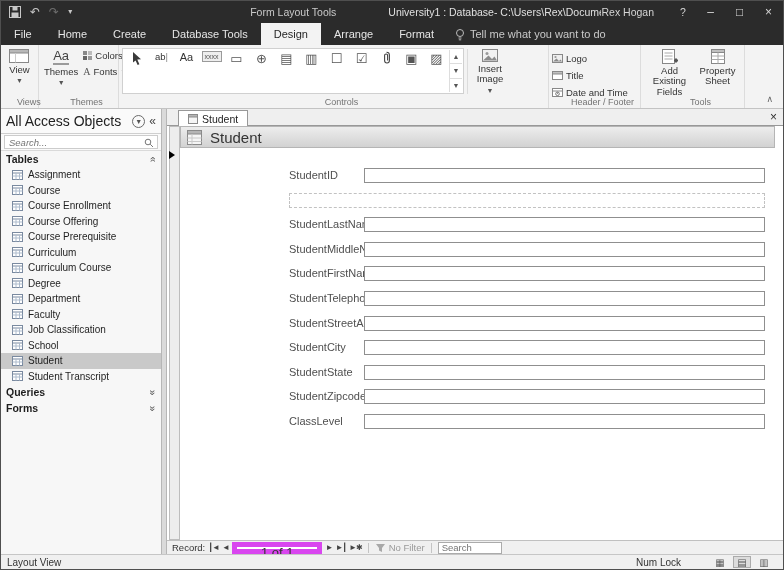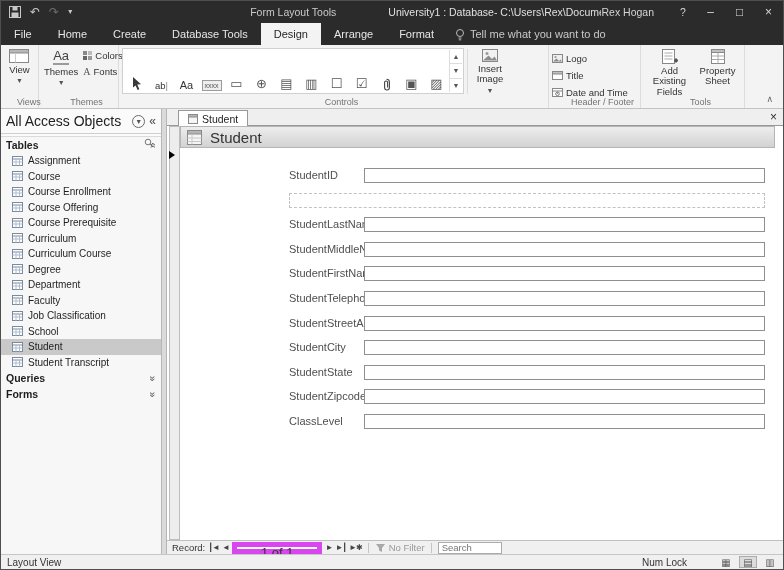--- a/index.html
+++ b/index.html
@@ -41,21 +41,21 @@
   .bigbtn { display:flex; flex-direction:column; align-items:center; text-align:center; font-size:9.5px; color:#333; line-height:1.1; gap:2px; padding:1px 2px; }
   .caret { font-size:7px; color:#555; line-height:1; }
 
   .smallcol { display:flex; flex-direction:column; gap:2px; margin-left:3px; }
   .smallbtn { display:flex; align-items:center; gap:3px; font-size:9.5px; color:#333; height:14px; white-space:nowrap; }
 
   .themes-aa { font-size:13px; color:#444; line-height:1; }
   .themes-aa .bar { display:block; height:2px; background:#9a9a9a; margin-top:1px; }
 
   .gallery { display:flex; align-items:center; background:#fff; border:1px solid #d0d0d0; height:46px; padding:1px; }
-  .ctrl { width:25px; height:40px; display:flex; align-items:flex-end; justify-content:center; color:#333; }
+  .ctrl { width:25px; height:40px; display:flex; align-items:flex-start; justify-content:center; color:#333; }
   .ctrl .g { font-size:13px; color:#555; }
   .ctrl-txt { font-size:9.5px; color:#333; }
   .ctrl-txt i { font-style:normal; color:#888; }
   .ctrl-txt2 { font-size:11px; color:#333; }
   .ctrl-btnface { font-size:7px; border:1px solid #9a9a9a; padding:1px 2px; background:#eee; color:#555; }
   .gscroll { display:flex; flex-direction:column; width:13px; border-left:1px solid #ddd; align-self:stretch; }
   .gscroll span { flex:1; display:flex; align-items:center; justify-content:center; font-size:7px; color:#555; }
   .gscroll span + span { border-top:1px solid #ddd; }
   .rsep { width:1px; background:#dcdcdc; align-self:stretch; margin:1px 3px; }
 
@@ -100,21 +100,21 @@
   .record-bar { position:absolute; left:0; right:0; bottom:0; height:14px; background:#f0f0f0; border-top:1px solid #c0c0c0; display:flex; align-items:center; gap:3px; padding:0 5px; font-size:9.5px; color:#333; }
   .rec-btn { font-size:8px; color:#444; letter-spacing:-1px; }
   .rec-pos { background:#fff; border:5px solid #d946ef; height:12px; line-height:11px; padding:0 24px; font-size:13px; }
   .rec-sep { width:1px; height:10px; background:#c4c4c4; margin:0 3px; }
   .no-filter { color:#9a9a9a; display:flex; align-items:center; gap:3px; }
   .rec-search { width:64px; height:12px; border:1px solid #ababab; font-family:inherit; font-size:9.5px; padding:0 3px; background:#fff; }
 
   
   .statusbar { position:absolute; left:0; right:0; bottom:0; height:15px; background:#f0f0f0; border-top:1px solid #c6c6c6; display:flex; align-items:center; font-size:10px; color:#333; }
   .status-left { padding-left:6px; }
-  .status-right { margin-left:auto; display:flex; align-items:flex-end; gap:4px; padding-right:4px; }
+  .status-right { margin-left:auto; display:flex; align-items:flex-end; gap:4px; padding-right:10px; }
   .numlock { margin-right:26px; }
   .sview { width:18px; height:12px; display:flex; align-items:center; justify-content:center; font-size:10px; color:#555; }
   .sview.active { background:#dcdcdc; border:1px solid #ababab; }
 </style>
 </head>
 <body>
 
 <div class="app">
 
   <div class="titlebar">
@@ -326,20 +326,21 @@
     </div>
   </div>
 
   <div class="nav-pane">
     <div class="nav-header">
       <span class="nav-title">All Access Objects</span>
       <span class="nav-circle">▼</span>
       <span class="shutter">«</span>
     </div>
     <div class="nav-search">
+      <input type="text" placeholder="Search..." style="">
       <svg width="10" height="10">
           <circle cx="4" cy="4" r="2.8" fill="none" stroke="#777"></circle>
           <line x1="6.2" y1="6.2" x2="9" y2="9" stroke="#777"></line>
         </svg>
     </div>
     <div class="nav-section">
       <span>Tables</span>
       <span class="chev up">»</span>
     </div>
     <div id="tables-list">

